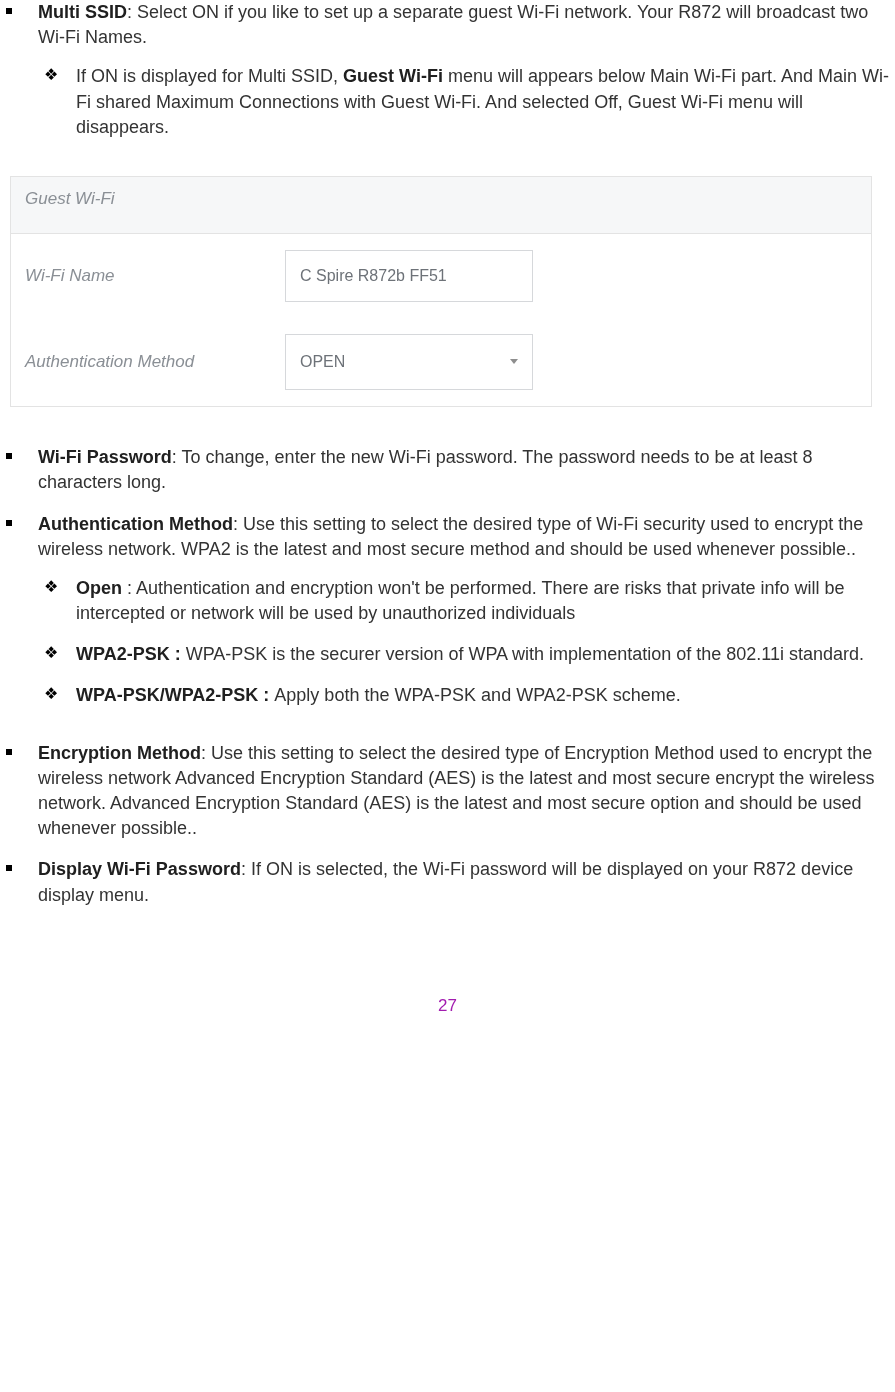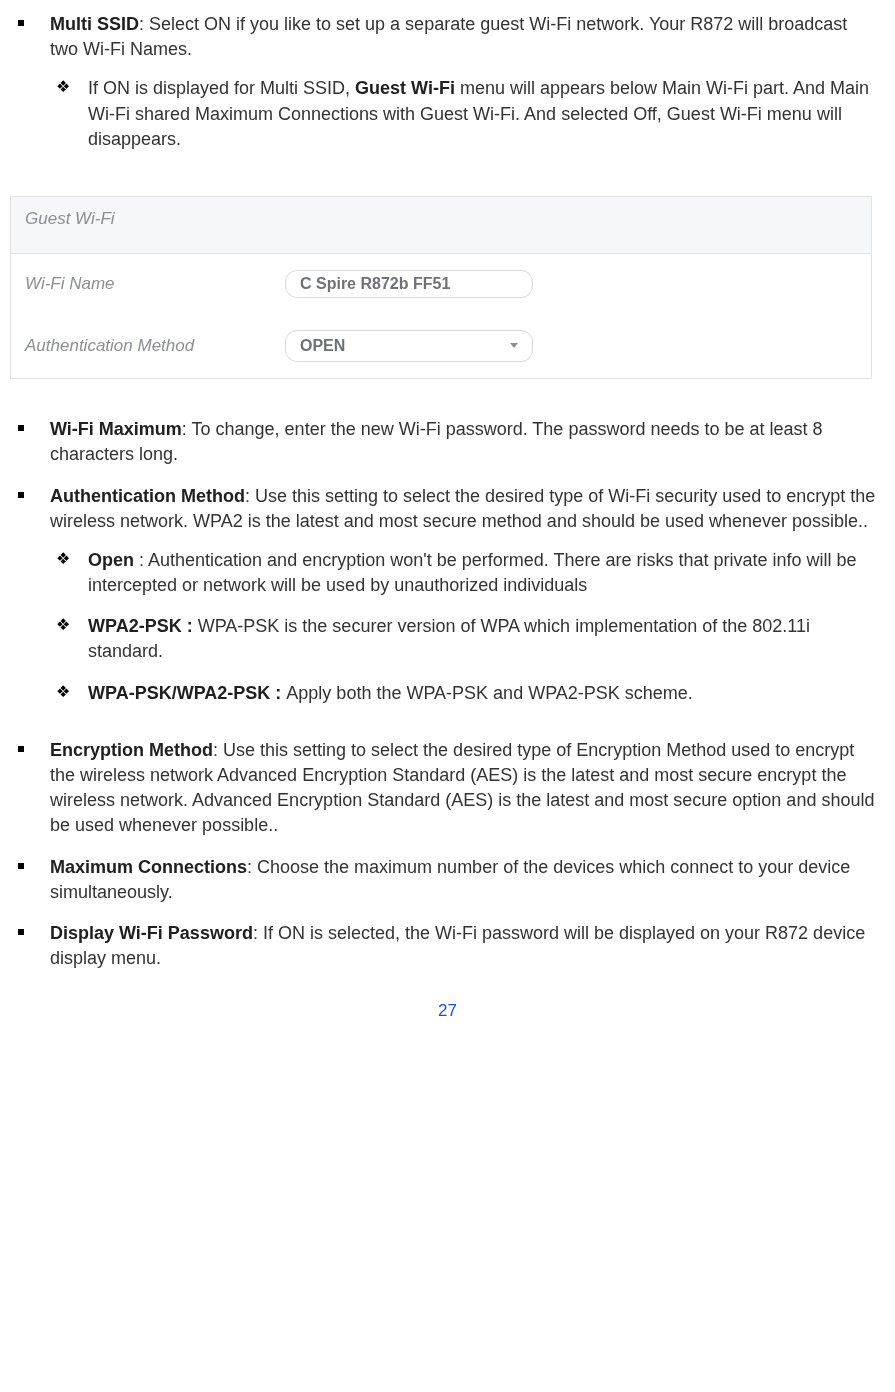--- a/index.html
+++ b/index.html
@@ -9,21 +9,21 @@
     line-height:1.4;
     color:#333;
     width:895px;
     background:#fff;
   }
   .page{
     padding:0 0 0 0;
   }
   ul.top{
     list-style:none;
-    margin:12px;
+    margin:0;
     padding:0 4px 0 4px;
   }
   ul.top > li{
     position:relative;
     padding:0 0 16px 34px;
   }
   ul.top > li::before{
     content:"";
     position:absolute;
     left:2px;
@@ -75,46 +75,46 @@
     padding:16px 14px;
   }
   .shot-label{
     width:260px;
     color:#8a8f95;
     font-style:italic;
     font-size:17px;
   }
   .shot-input, .shot-select{
     border:1px solid #d6d8db;
-    border-radius:12px;
-    padding:4px 14px;
+    border-radius:0;
+    padding:16px 14px;
     font-size:16px;
     color:#6d7278;
     width:218px;
     font-family:Arial,Helvetica,sans-serif;
     background:#fff;
-    font-weight:bold;
   }
   .shot-select{
     position:relative;
     display:flex;
     align-items:center;
     justify-content:space-between;
     cursor:pointer;
   }
   .caret{
     width:0;height:0;
     border-left:4px solid transparent;
     border-right:4px solid transparent;
     border-top:5px solid #8e8e8e;
   }
   .footer{
     text-align:center;
     font-size:17px;
-    color:#1d4ed8;
+    color:#a21caf;
+    margin-top:70px;
     padding-bottom:20px;
   }
 </style>
 </head>
 <body>
 
 <div class="page">
 
   <ul class="top">
 
@@ -140,45 +140,42 @@
         <span>OPEN</span>
         <span class="caret"></span>
       </div>
     </div>
   </div>
 
   <ul class="top">
 
 
     <li>
-      <b>Wi-Fi Maximum</b><span>: To change, enter the new Wi-Fi password. The password needs to be at least 8 characters long.</span>
+      <b>Wi-Fi Password</b><span>: To change, enter the new Wi-Fi password. The password needs to be at least 8 characters long.</span>
     </li>
 
     <li>
       <b>Authentication Method</b><span>: Use this setting to select the desired type of Wi-Fi security used to encrypt the wireless network. WPA2 is the latest and most secure method and should be used whenever possible..</span>
       <ul class="sub">
         <li>
           <b>Open </b><span>: Authentication and encryption won't be performed. There are risks that private info will be intercepted or network will be used by unauthorized individuals</span>
         </li>
         <li>
-          <b>WPA2-PSK : </b><span>WPA-PSK is the securer version of WPA which implementation of the 802.11i standard.</span>
+          <b>WPA2-PSK : </b><span>WPA-PSK is the securer version of WPA with implementation of the 802.11i standard.</span>
         </li>
         <li>
           <b>WPA-PSK/WPA2-PSK : </b><span>Apply both the WPA-PSK and WPA2-PSK scheme.</span>
         </li>
       </ul>
     </li>
 
     <li>
       <b>Encryption Method</b><span>: Use this setting to select the desired type of Encryption Method used to encrypt the wireless network Advanced Encryption Standard (AES) is the latest and most secure encrypt the wireless network. Advanced Encryption Standard (AES) is the latest and most secure option and should be used whenever possible..</span>
     </li>
 
-    <li>
-      <b>Maximum Connections</b><span>: Choose the maximum number of the devices which connect to your device simultaneously.</span>
-    </li>
 
 
     <li>
       <b>Display Wi-Fi Password</b><span>: If ON is selected, the Wi-Fi password will be displayed on your R872 device display menu.</span>
     </li>
 
   </ul>
 
   <div class="footer">27</div>
 

